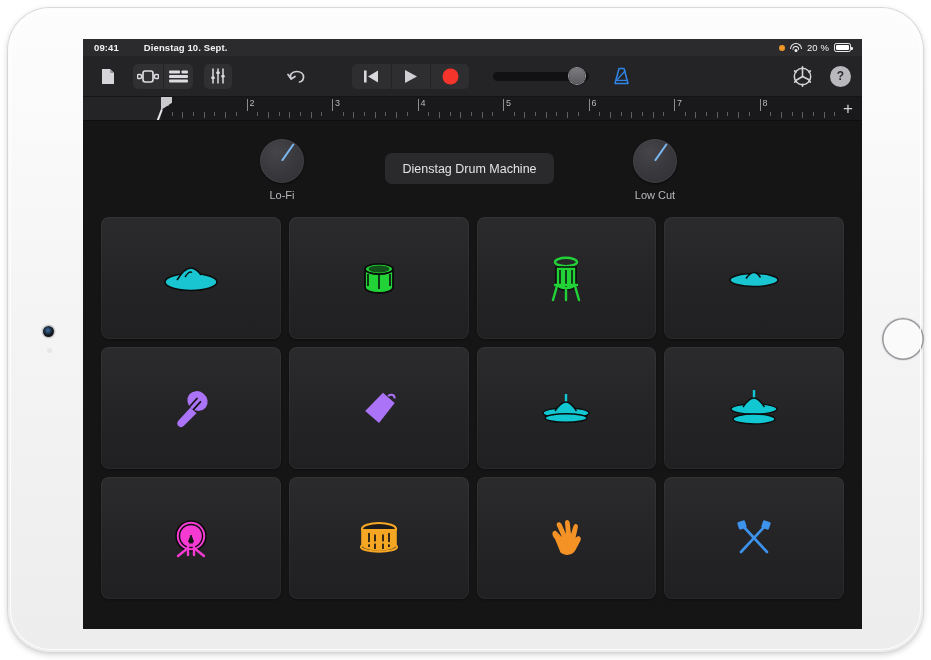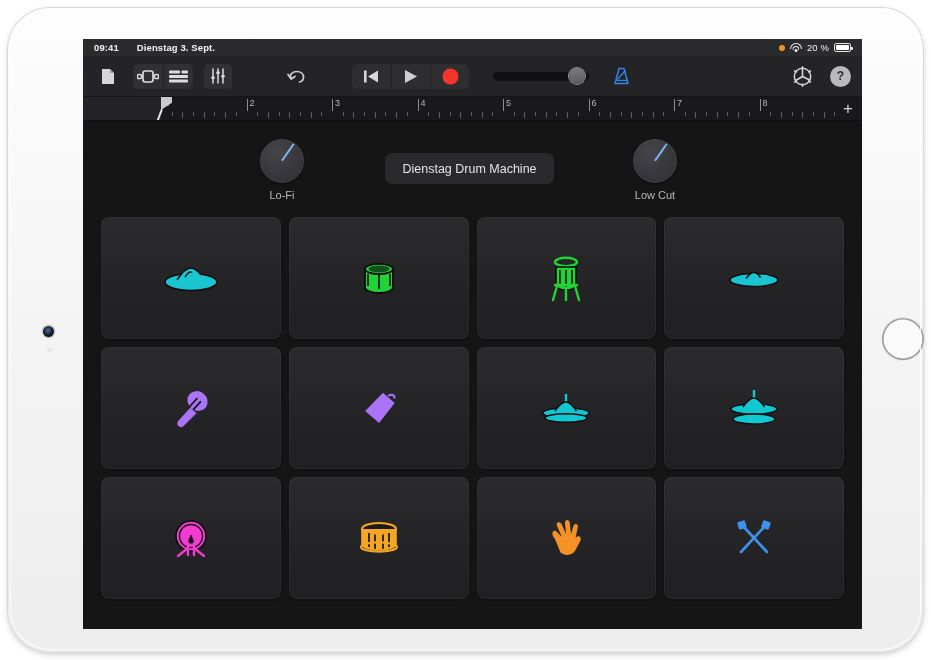--- a/index.html
+++ b/index.html
@@ -55,21 +55,21 @@
   
   #statusbar {
     position: relative;
     height: 17px;
     background: #2b2b2d;
     display: flex; align-items: center;
     padding: 0 11px;
     font-size: 9.5px; color: #f2f2f4;
     letter-spacing: .1px;
   }
-  #sb-left { display:flex; align-items:center; gap:18px; }
+  #sb-left { display:flex; align-items:center; gap:25px; }
   .sb-time { font-weight: 700; }
   .sb-date { font-weight: 600; }
   #sb-right { margin-left:auto; display:flex; align-items:center; gap:5px; }
   .orange-dot { width:6px; height:6px; border-radius:50%; background:#f0972b; }
   .wifi { position:relative; width:12px; height:9px; }
   .wifi i {
     position:absolute; left:50%; transform:translateX(-50%);
     border:1.4px solid #f2f2f4; border-bottom:none;
     border-radius:50% 50% 0 0 / 100% 100% 0 0;
   }
@@ -238,21 +238,21 @@
 <div id="device">
   <div id="camera"></div>
   <div id="ambient"></div>
   <div id="home-button"></div>
 
   <div id="screen">
 
     <div id="statusbar">
       <div id="sb-left">
         <span class="sb-time">09:41</span>
-        <span class="sb-date">Dienstag 3. Sept.</span>
+        <span class="sb-date">Dienstag 10. Sept.</span>
       </div>
       <div id="sb-right">
         <span class="orange-dot"></span>
         <span class="wifi">
             <i></i>
             <i></i>
             <i></i>
           </span>
         <span>20 %</span>
         <span class="batt">

